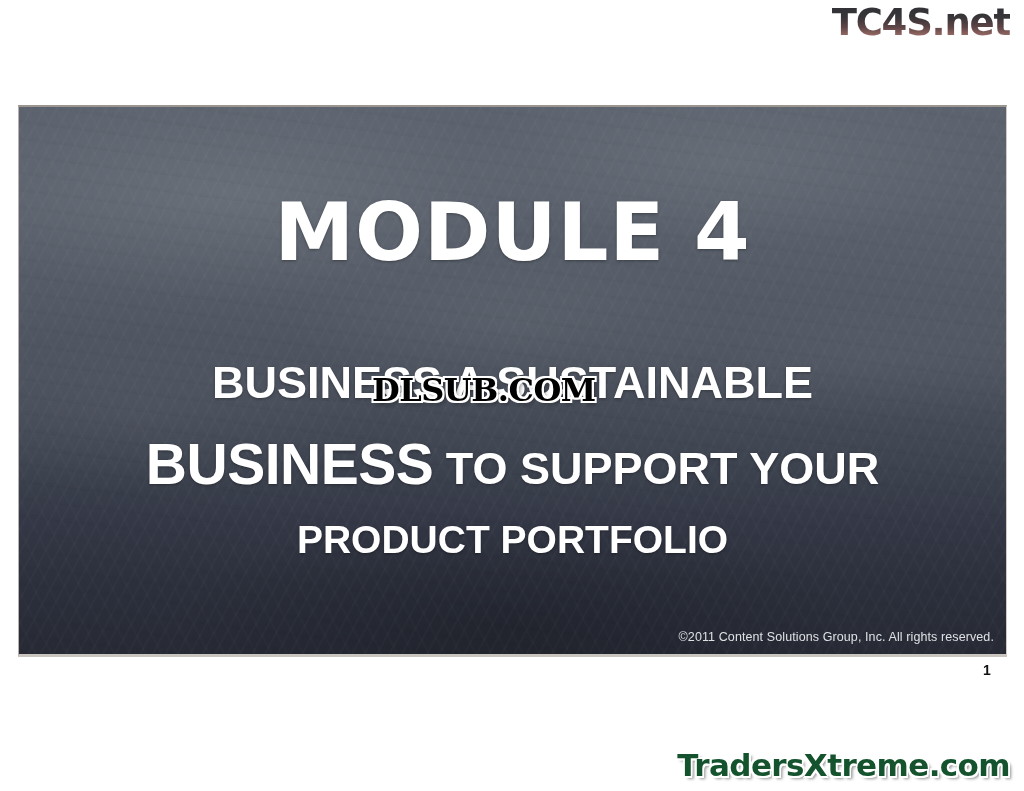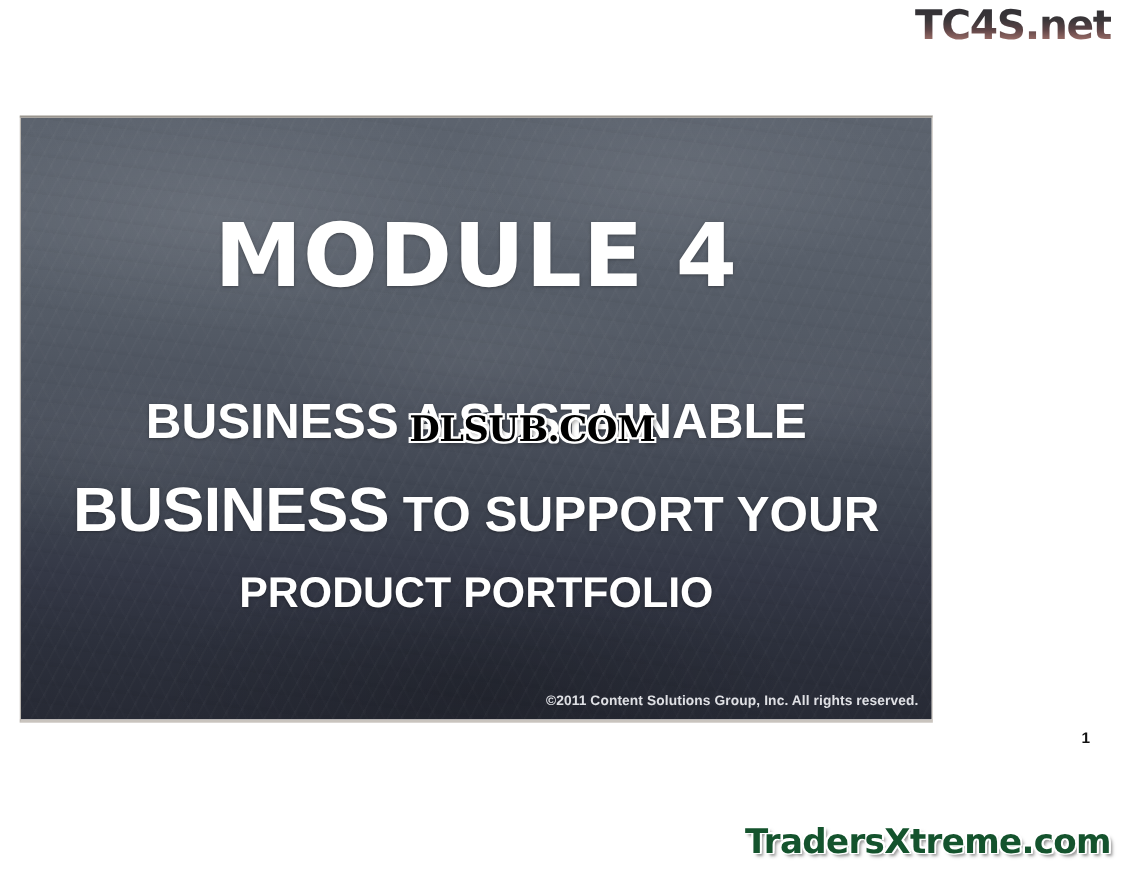--- a/index.html
+++ b/index.html
@@ -52,21 +52,21 @@
     color: rgba(150,150,150,0.30);
     white-space: nowrap;
     z-index: -1;
   }
 
   
   .slide-wrap {
     position: absolute;
     left: 18px;
     top: 105px;
-    width: 830px;
+    width: 989px;
     height: 552px;
   }
   .slide {
     position: absolute;
     inset: 0;
     border-top: 2px solid #9a958e;
     border-left: 1px solid #b5b0aa;
     border-right: 1px solid #cfcac4;
     border-bottom: 3px solid #c9c4be;
     box-sizing: border-box;
@@ -154,21 +154,20 @@
   .copyright {
     position: absolute;
     right: 12px;
     bottom: 10px;
     color: #e9eaee;
     font-family: "Liberation Sans", sans-serif;
     font-size: 12.5px;
     letter-spacing: 0.1px;
     white-space: nowrap;
     opacity: 0.95;
-    font-weight: bold;
   }
 
   
   .page-number {
     position: absolute;
     left: 977px;
     top: 662px;
     width: 20px;
     text-align: center;
     font-family: "Liberation Sans", sans-serif;

